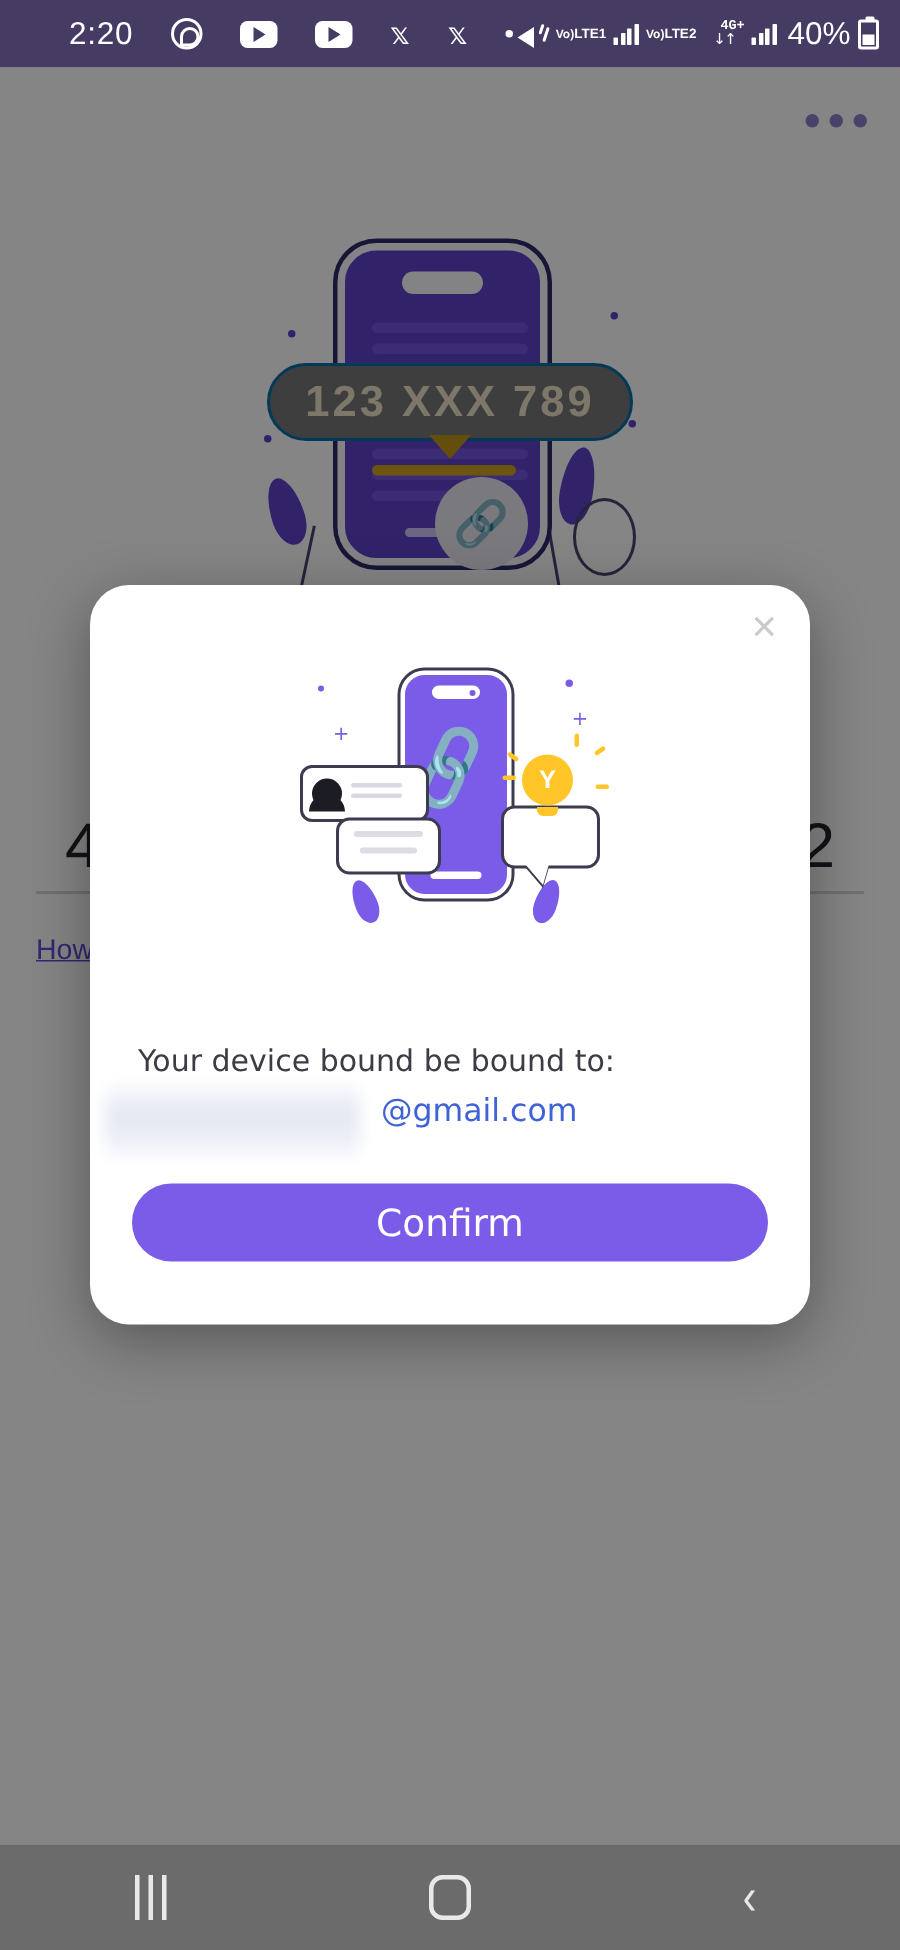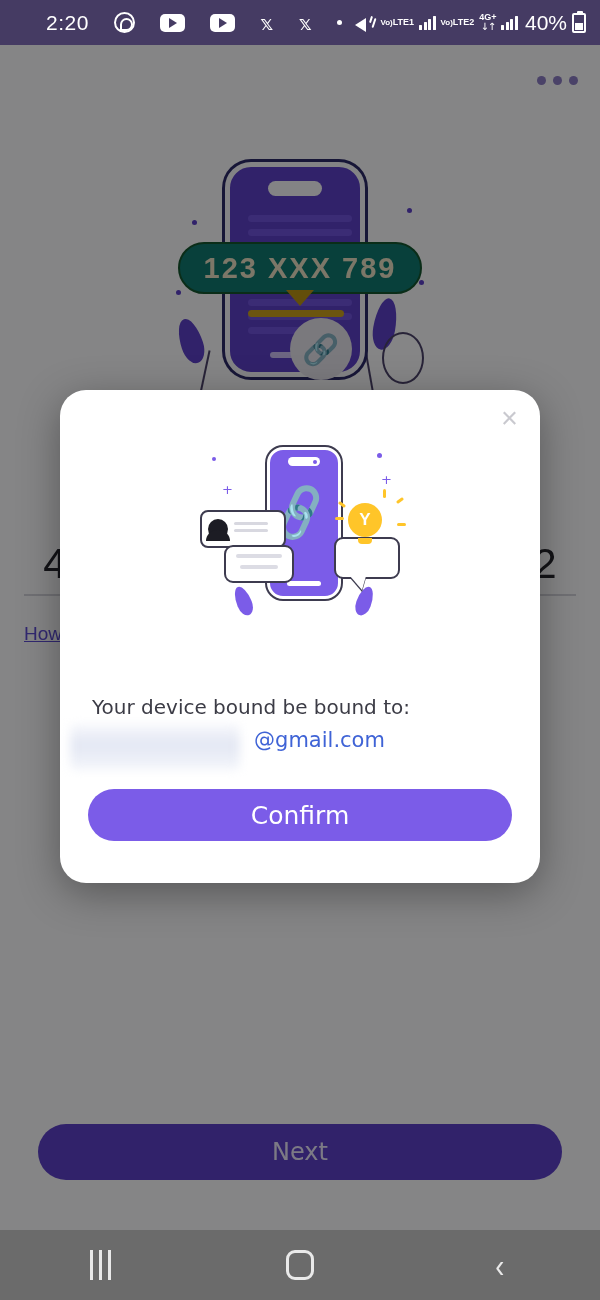--- a/index.html
+++ b/index.html
@@ -39,21 +39,21 @@
   .mute .l2{right:0px;top:4px;transform:rotate(18deg);height:10px;}
 
   .volte{ display:flex;flex-direction:row;align-items:center;line-height:1;}
   .volte .t1{ font-size:8px; font-weight:bold; font-family:"Liberation Sans",sans-serif;}
   .volte .t2{ font-size:9px; font-weight:bold; font-family:"Liberation Sans",sans-serif;}
   .bars{ display:flex; align-items:flex-end; gap:1.5px; height:15px;}
   .bars i{ width:3px;background:#fff;display:block;border-radius:.5px;}
   .bars i:nth-child(1){height:5px;} .bars i:nth-child(2){height:8px;}
   .bars i:nth-child(3){height:11px;} .bars i:nth-child(4){height:14px;}
   .fourg{ display:flex;flex-direction:column;align-items:center;line-height:1;}
-  .fourg .g{ font-size:9px;font-weight:bold;font-family:Liberation Sans, sans-serif;}
+  .fourg .g{ font-size:9px;font-weight:bold;font-family:Liberation Mono, monospace;margin-left:11px;}
   .fourg .ar{ font-size:10px; letter-spacing:-1px;}
   .batt-txt{ font-size:21px; font-family:"Liberation Sans",sans-serif; margin-left:2px;}
   .batt{ width:14px;height:20px;border:2px solid #fff;border-radius:2px;position:relative;}
   .batt:before{content:"";position:absolute;top:-4px;left:3px;width:6px;height:3px;background:#fff;border-radius:1px;}
   .batt:after{content:"";position:absolute;bottom:1px;left:1px;right:1px;height:7px;background:#fff;}
 
   
   .page{
     position:absolute; top:45px; left:0; width:600px; height:1255px;
     background:#f5f5f7;
@@ -78,21 +78,21 @@
   .hero .notch{ position:absolute; left:50%; transform:translateX(-50%); top:14px;
     width:54px;height:15px;background:#f2f2f5;border-radius:9px;}
   .hero .ln{ position:absolute;left:18px;height:7px;background:#6e52d8;border-radius:4px;}
   .hero .ln.a{ top:48px;width:104px;} .hero .ln.b{top:62px;width:104px;}
   .hero .ln.c{ top:76px;width:104px;} .hero .ln.d{top:132px;width:104px;}
   .hero .ln.e{ top:146px;width:104px;} .hero .ln.f{top:160px;width:80px;}
   .hero .homebar{ position:absolute;left:40px;bottom:14px;width:60px;height:6px;
     background:#c9bdf0;border-radius:3px;}
   .hero .gold{
     position:absolute; left:8px; top:92px; width:244px; height:52px;
-    background:#0f766e; border:2px solid #14532d; border-radius:26px;
+    background:#737373; border:2px solid #0369a1; border-radius:26px;
     display:flex;align-items:center;justify-content:center;
     color:#e6dcc0; font-size:29px; font-weight:bold; letter-spacing:2px;
     font-family:"Liberation Sans",sans-serif;
   }
   .hero .gold:after{ content:""; position:absolute;left:50%;transform:translateX(-50%);
     bottom:-14px; border-left:14px solid transparent;border-right:14px solid transparent;
     border-top:16px solid #b89015;}
   .hero .goldline{ position:absolute;left:78px;top:160px;width:96px;height:7px;
     background:#c79e1e;border-radius:4px;}
   .hero .linkcircle{
@@ -354,21 +354,20 @@
         <div class="u"></div>
     </div>
     <div class="cell">
       <div class="d">2</div>
         <div class="u"></div>
     </div>
   </div>
 
   <div class="bg-how">How</div>
 
-  <div class="next-btn">Next</div>
 </div>
 
 <div class="scrim"></div>
 
 <div class="menu-dots">
   <span></span>
     <span></span>
     <span></span>
 </div>
 

